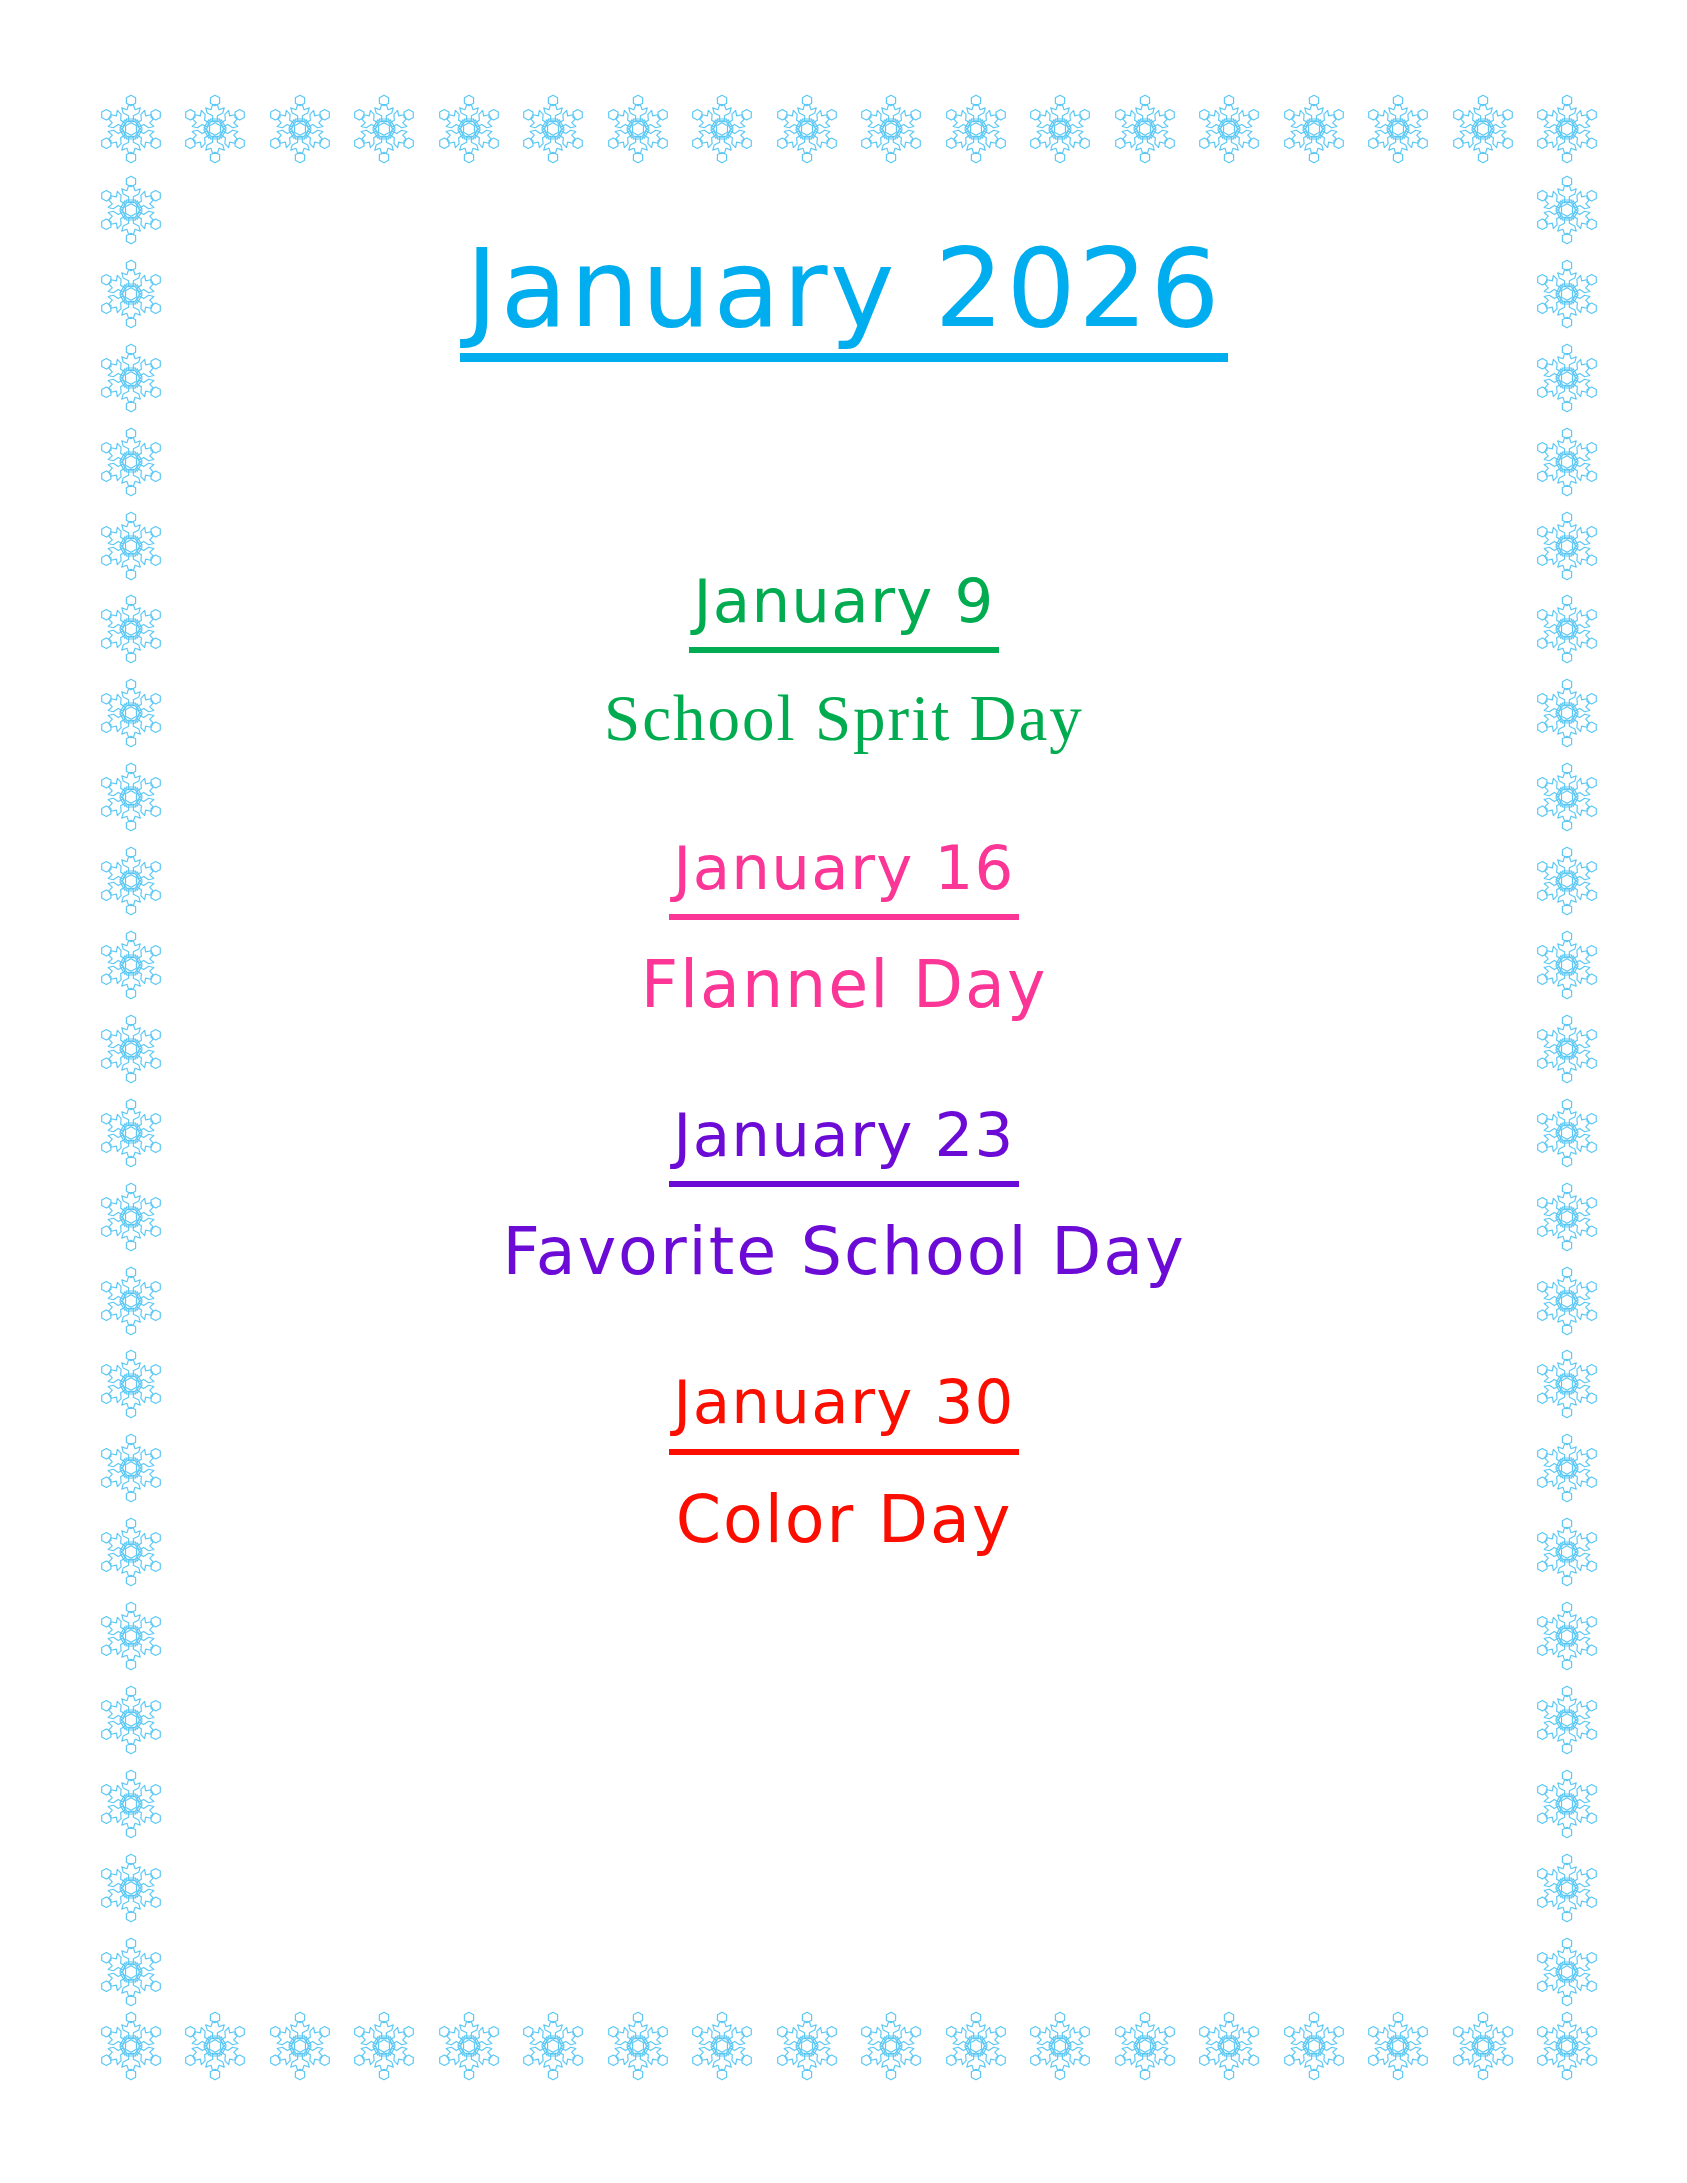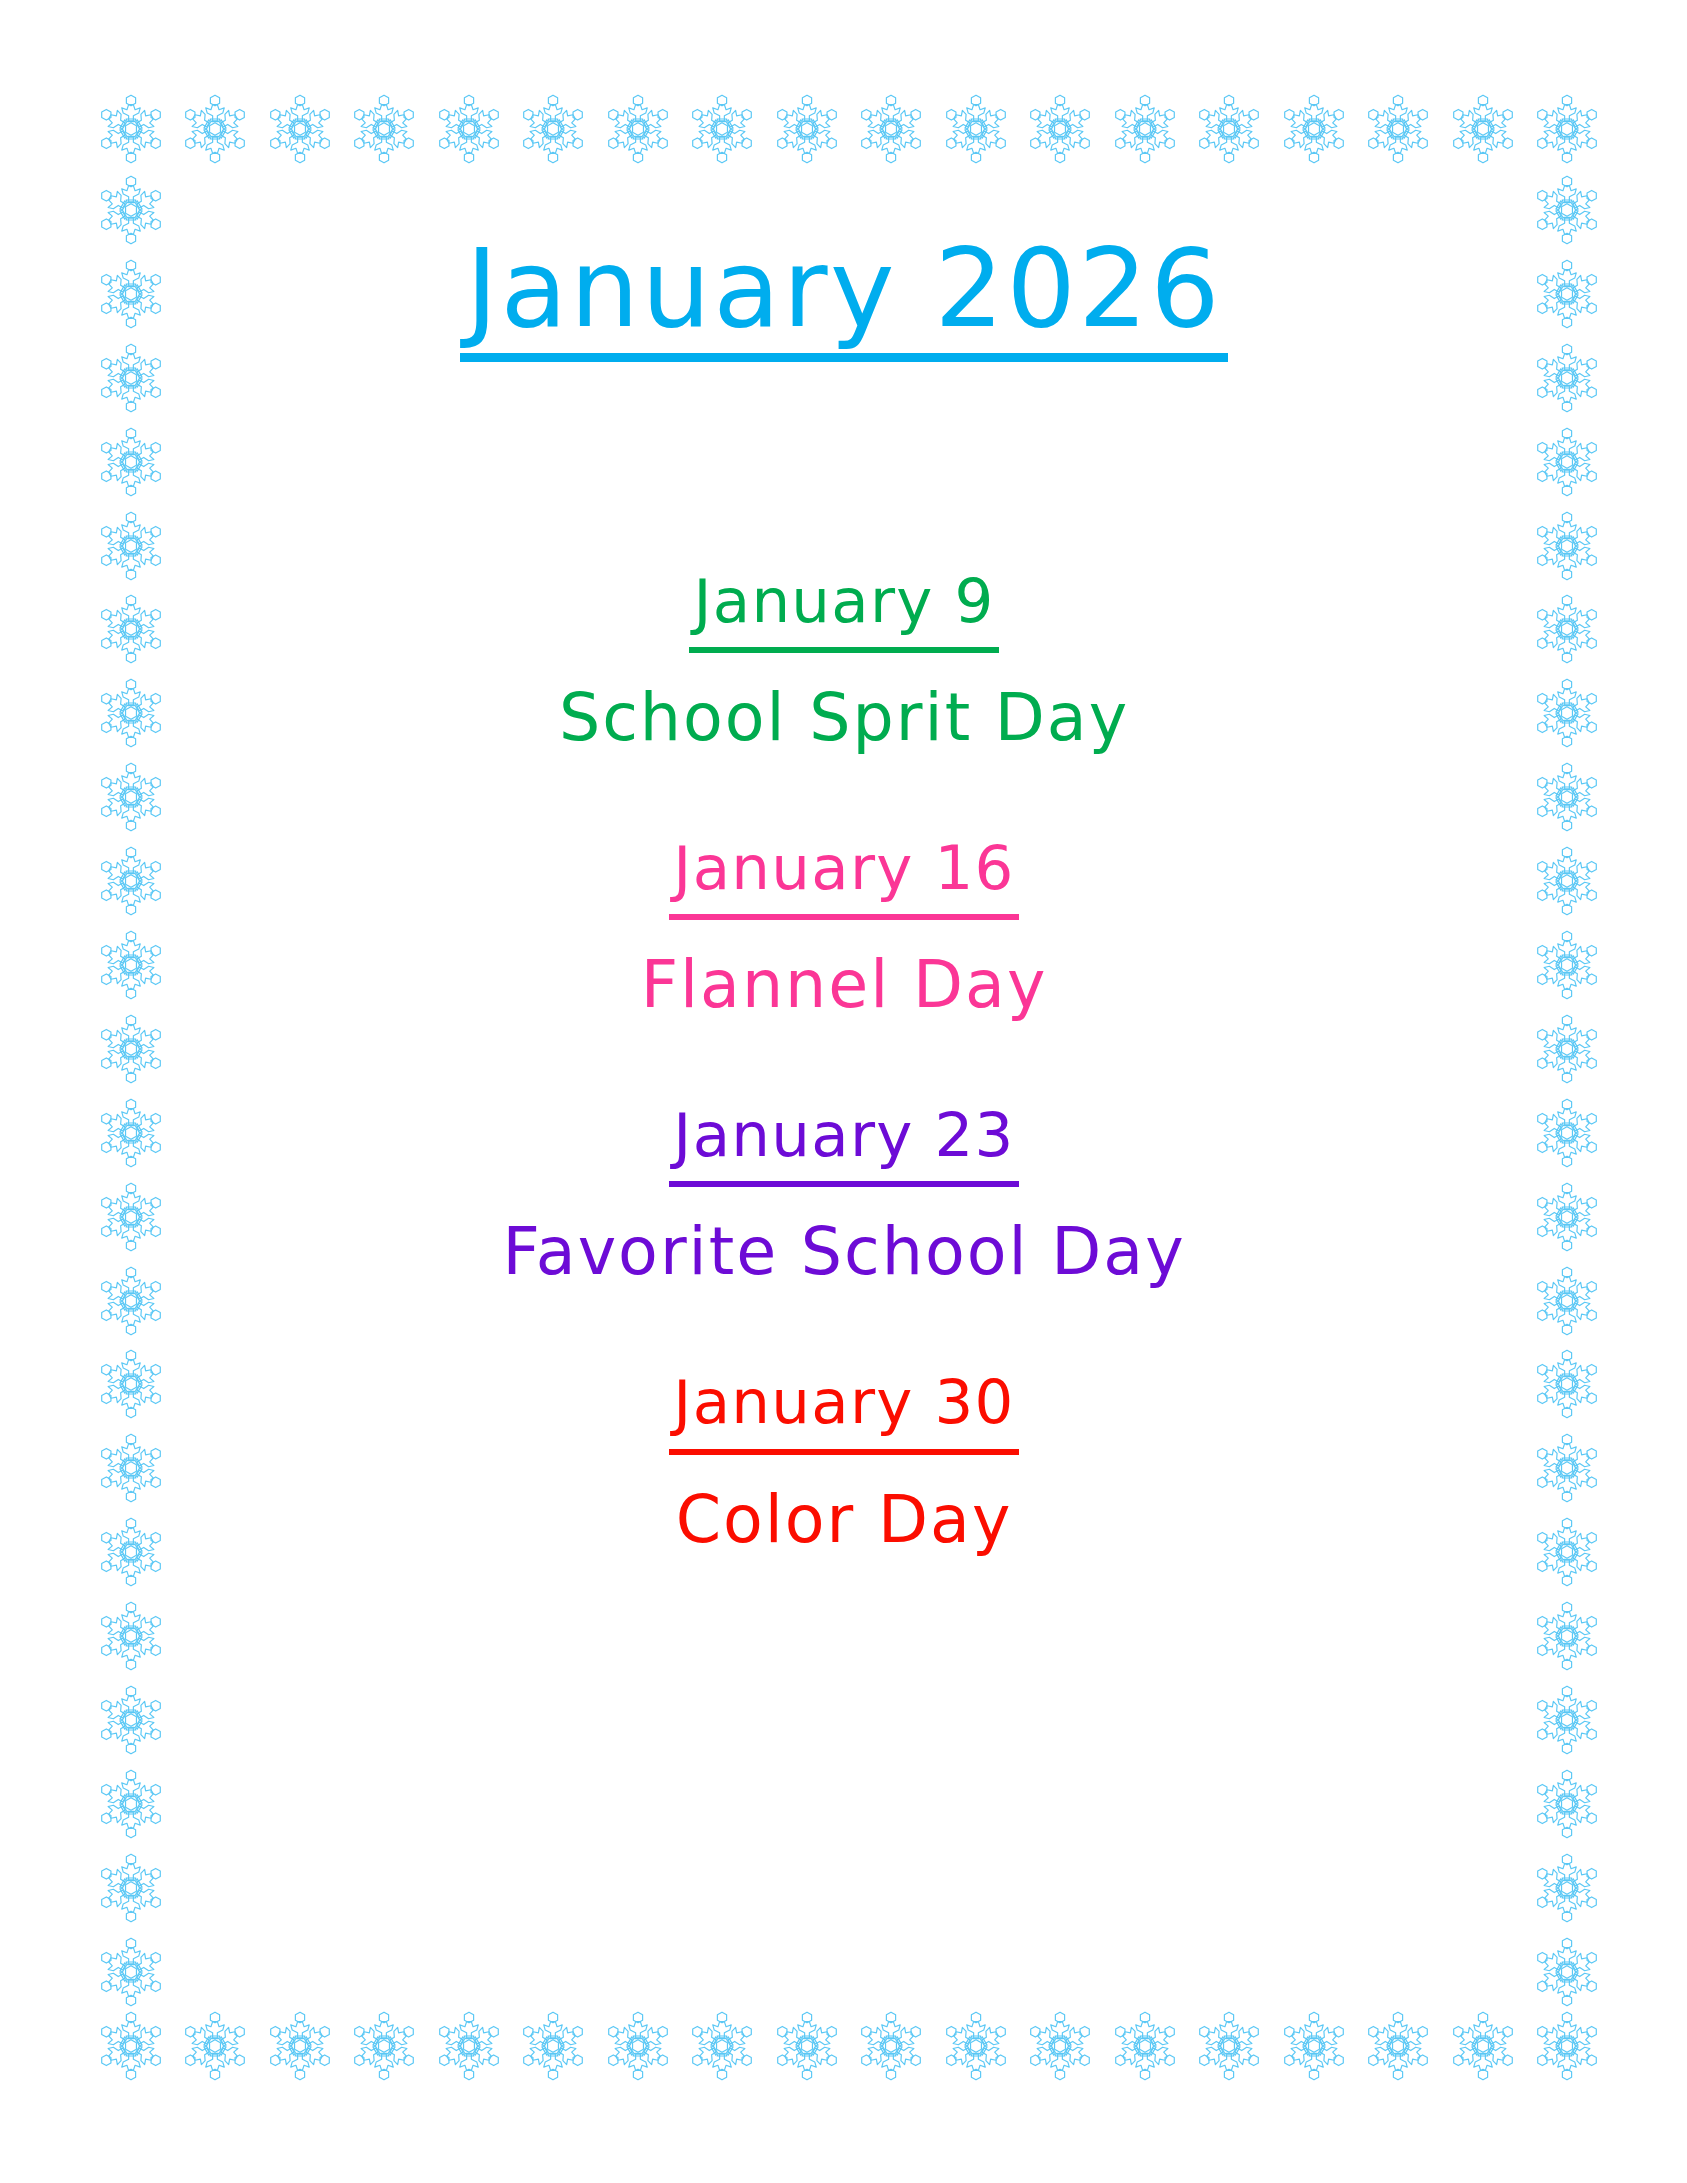--- a/index.html
+++ b/index.html
@@ -2943,21 +2943,21 @@
   <div id="content">
 
     <div class="title-wrap">
       <span class="doc-title" style="color: rgb(0, 173, 238); border-bottom-color: rgb(0, 173, 238);">January 2026</span>
     </div>
 
     <div class="events">
 
       <div class="event">
         <span class="event-date" style="color: rgb(0, 172, 79);">January 9</span>
-        <span class="event-name" style="color: rgb(0, 172, 79);">School Sprit Day</span>
+        <span class="event-name" style="color: rgb(0, 172, 79); font-family: Liberation Serif, serif;">School Sprit Day</span>
       </div>
 
       <div class="event">
         <span class="event-date" style="color: rgb(251, 54, 150);">January 16</span>
         <span class="event-name" style="color: rgb(251, 54, 150);">Flannel Day</span>
       </div>
 
       <div class="event">
         <span class="event-date" style="color: rgb(109, 11, 214);">January 23</span>
         <span class="event-name" style="color: rgb(109, 11, 214);">Favorite School Day</span>

